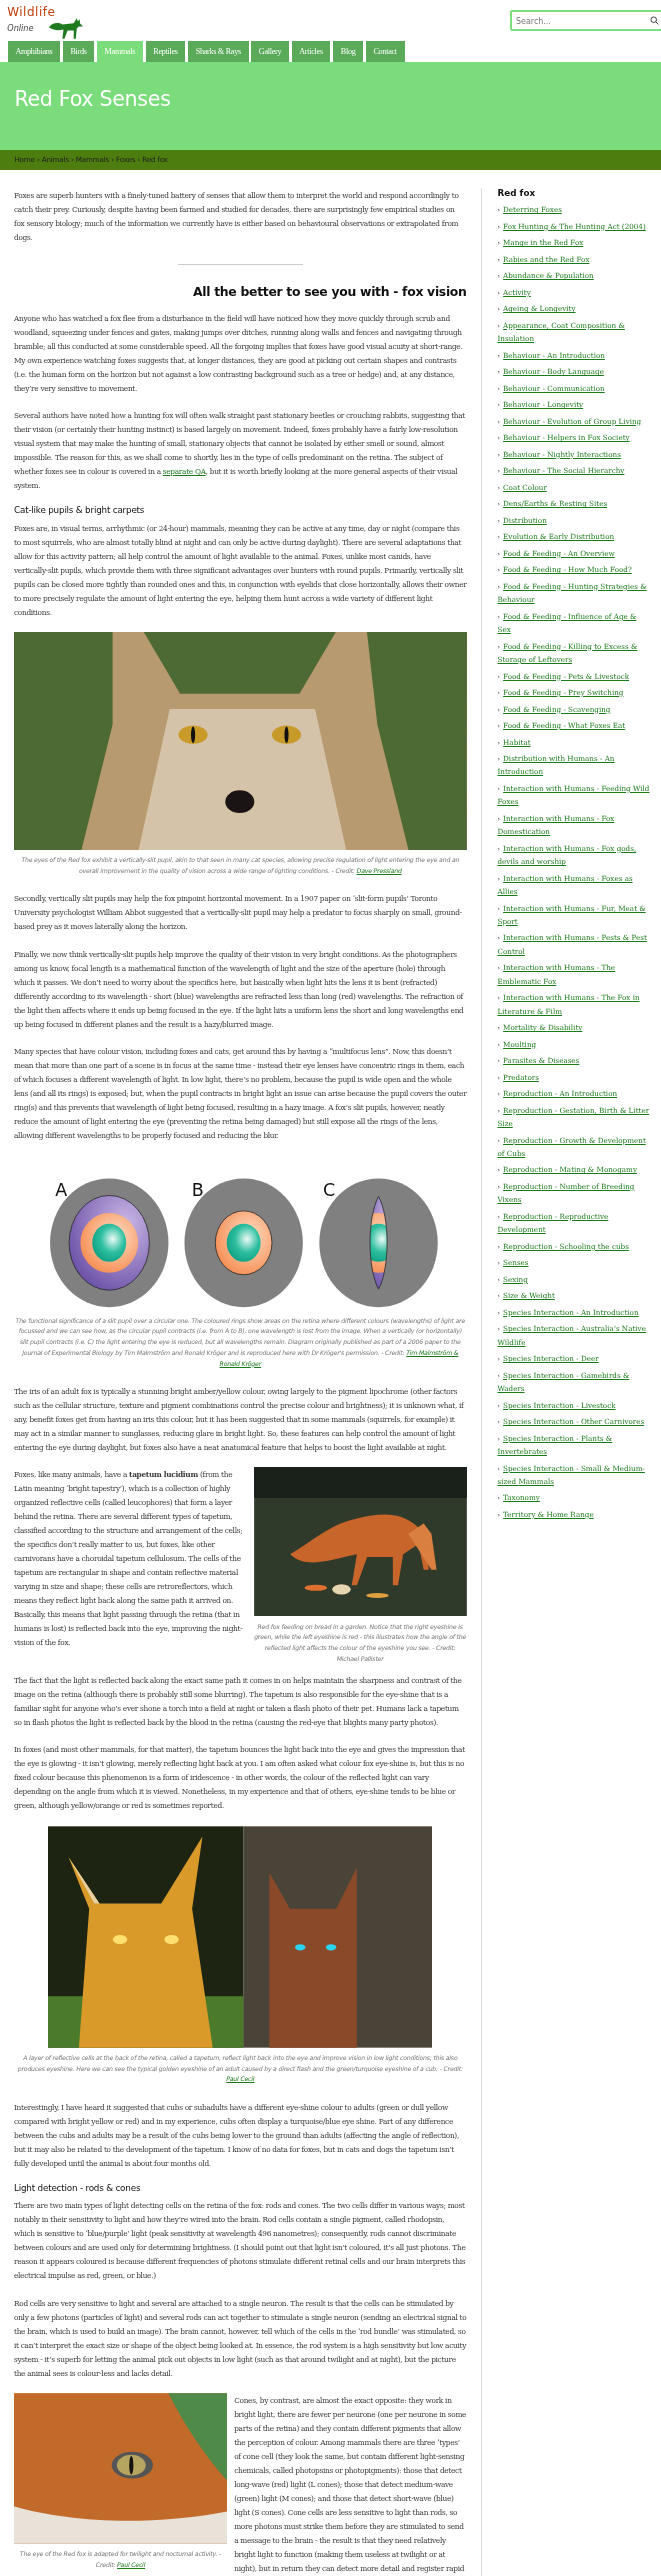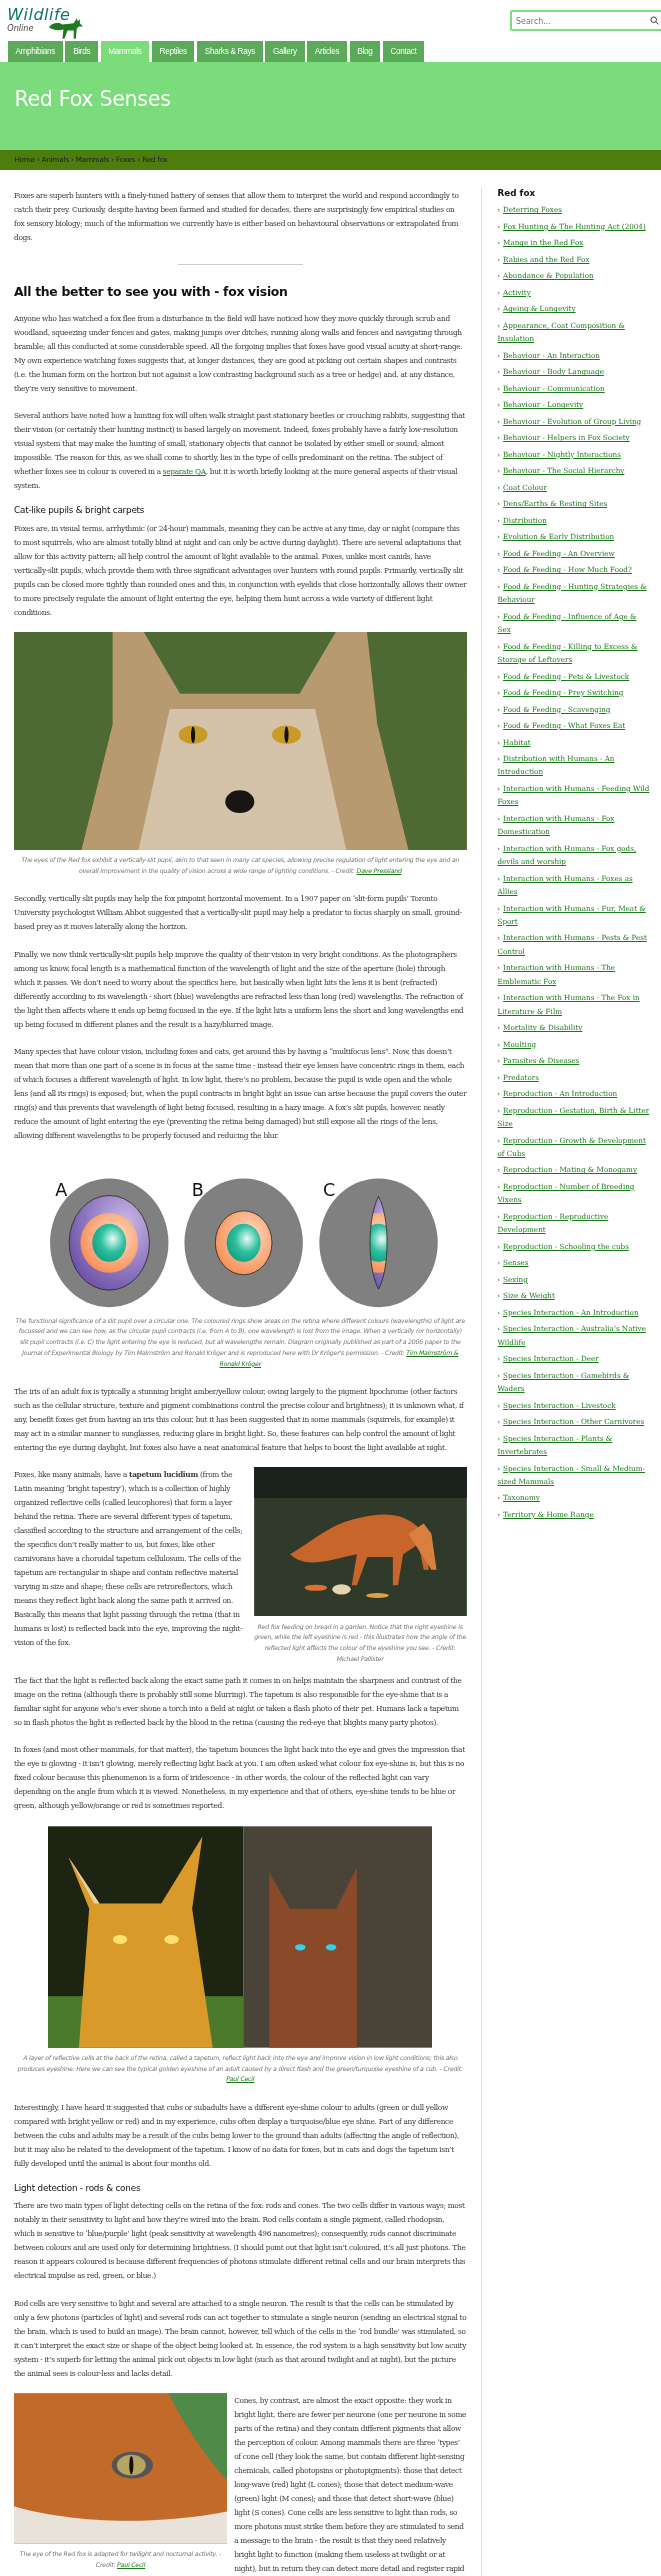--- a/index.html
+++ b/index.html
@@ -3,47 +3,47 @@
 <meta charset="utf-8">
 <style>
   * { box-sizing: border-box; margin: 0; padding: 0; }
   html, body { width: 662px; background: #ffffff; }
   body { font-family: "DejaVu Serif", serif; color: #333; overflow: hidden; height: 3091px; }
   a { color: #1a7a1a; text-decoration: underline; }
 
   
   .site-header { height: 41px; position: relative; background: #fff; }
   .logo { position: absolute; left: 7.2px; top: 5.2px; width: 77px; height: 31px; }
-  .logo-text-1 { position: absolute; left: 0; top: 0; font-family: "DejaVu Sans", sans-serif; font-style: italic; font-size: 16px; color: #0f766e; letter-spacing: 0.5px; }
+  .logo-text-1 { position: absolute; left: 0; top: 0; font-family: "DejaVu Sans", sans-serif; font-size: 12px; color: #c2410c; letter-spacing: 0.5px; }
   .logo-text-2 { position: absolute; left: 0; top: 17.5px; font-family: "DejaVu Sans", sans-serif; font-style: italic; font-size: 8.2px; color: #444; }
   .logo-fox { position: absolute; left: 40px; top: 11.3px; }
   .search-box { position: absolute; left: 510px; top: 10.3px; width: 155px; height: 20.6px; border: 2.1px solid #7be07b; border-radius: 2.1px; background: #fff; display: flex; align-items: center; padding: 0 4.1px; }
   .search-input { border: none; outline: none; font-family: "DejaVu Sans Condensed", "DejaVu Sans", sans-serif; font-size: 8.8px; color: #777; flex: 1; background: transparent; }
   .search-icon { width: 9.3px; height: 9.3px; }
 
   
   .main-nav { height: 20.6px; display: flex; padding-left: 7.7px; gap: 2.6px; position: relative; }
-  .nav-item { background: #5aaa5a; color: #fff; font-family: Liberation Sans, sans-serif; font-size: 8.2px; padding: 0 7.7px; display: flex; align-items: center; height: 20.6px; text-decoration: none; letter-spacing: -0.3px; }
+  .nav-item { background: #5aaa5a; color: #fff; font-family: Liberation Serif, serif; font-size: 8.2px; padding: 0 7.7px; display: flex; align-items: center; height: 20.6px; text-decoration: none; letter-spacing: -0.3px; }
   .nav-item.active { background: #7adc7a; }
 
   
   .hero { background: #7adc7a; height: 88px; padding: 25px 14.4px 0; }
   .hero h1 { font-family: "DejaVu Sans", sans-serif; color: #fff; font-size: 20.6px; font-weight: normal; letter-spacing: -0.3px; }
 
   .breadcrumb-bar { background: #4d7c0f; height: 20.6px; padding: 0 14.4px; display: flex; align-items: center; font-family: "DejaVu Sans", sans-serif; font-size: 7.2px; color: #222; letter-spacing: -0.2px; }
   .breadcrumb-bar a { color: #222; text-decoration: none; }
   .crumb-sep { margin: 0 2.1px; }
 
   
   .page { display: flex; padding-top: 18px; }
   .main { width: 482px; padding: 0 14.4px 0 14px; border-right: 0.5px solid #ddd; }
   .sidebar { width: 179px; padding: 0 10.3px 0 15.5px; }
 
   .main p { font-size: 8.2px; line-height: 14px; color: #3a3a3a; margin-bottom: 13.4px; letter-spacing: -0.3px; font-stretch: condensed; }
-  .main h2 { font-family: "DejaVu Sans", sans-serif; font-size: 12.4px; color: #111; font-weight: bold; margin: 0 0 11.3px; letter-spacing: -0.3px; }
+  .main h2 { font-family: "DejaVu Sans", sans-serif; font-size: 12.4px; color: #111; font-weight: bold; margin: 0 0 11.3px; letter-spacing: -0.3px; text-align: right; }
   .main h3 { font-family: "DejaVu Sans", sans-serif; font-size: 8.8px; color: #111; font-weight: normal; margin: 0 0 5.2px; letter-spacing: -0.2px; }
   hr.sep { width: 125px; margin: 19.6px auto 19.6px; border: none; border-top: 1px solid #ccc; }
 
   figure { margin: 0 0 14.4px; }
   .caption { font-family: "DejaVu Sans", sans-serif; font-style: italic; font-size: 6.2px; line-height: 10.8px; text-align: center; color: #777; margin-top: 5.2px; letter-spacing: -0.2px; }
   .caption a { color: #1a7a1a; }
 
   .img-block { width: 100%; position: relative; overflow: hidden; }
 
   .float-right { float: right; width: 118px; margin: 0 0 8.2px 9.3px; }
@@ -248,21 +248,21 @@
     <h2>Red fox</h2>
     <ul id="sidebar-list">
         <li><span class="chev">›</span><a href="#">Deterring Foxes</a></li>
         <li><span class="chev">›</span><a href="#">Fox Hunting &amp; The Hunting Act (2004)</a></li>
         <li><span class="chev">›</span><a href="#">Mange in the Red Fox</a></li>
         <li><span class="chev">›</span><a href="#">Rabies and the Red Fox</a></li>
         <li><span class="chev">›</span><a href="#">Abundance &amp; Population</a></li>
         <li><span class="chev">›</span><a href="#">Activity</a></li>
         <li><span class="chev">›</span><a href="#">Ageing &amp; Longevity</a></li>
         <li><span class="chev">›</span><a href="#">Appearance, Coat Composition &amp; Insulation</a></li>
-        <li><span class="chev">›</span><a href="#">Behaviour - An Interaction</a></li>
+        <li><span class="chev">›</span><a href="#">Behaviour - An Introduction</a></li>
         <li><span class="chev">›</span><a href="#">Behaviour - Body Language</a></li>
         <li><span class="chev">›</span><a href="#">Behaviour - Communication</a></li>
         <li><span class="chev">›</span><a href="#">Behaviour - Longevity</a></li>
         <li><span class="chev">›</span><a href="#">Behaviour - Evolution of Group Living</a></li>
         <li><span class="chev">›</span><a href="#">Behaviour - Helpers in Fox Society</a></li>
         <li><span class="chev">›</span><a href="#">Behaviour - Nightly Interactions</a></li>
         <li><span class="chev">›</span><a href="#">Behaviour - The Social Hierarchy</a></li>
         <li><span class="chev">›</span><a href="#">Coat Colour</a></li>
         <li><span class="chev">›</span><a href="#">Dens/Earths &amp; Resting Sites</a></li>
         <li><span class="chev">›</span><a href="#">Distribution</a></li>

